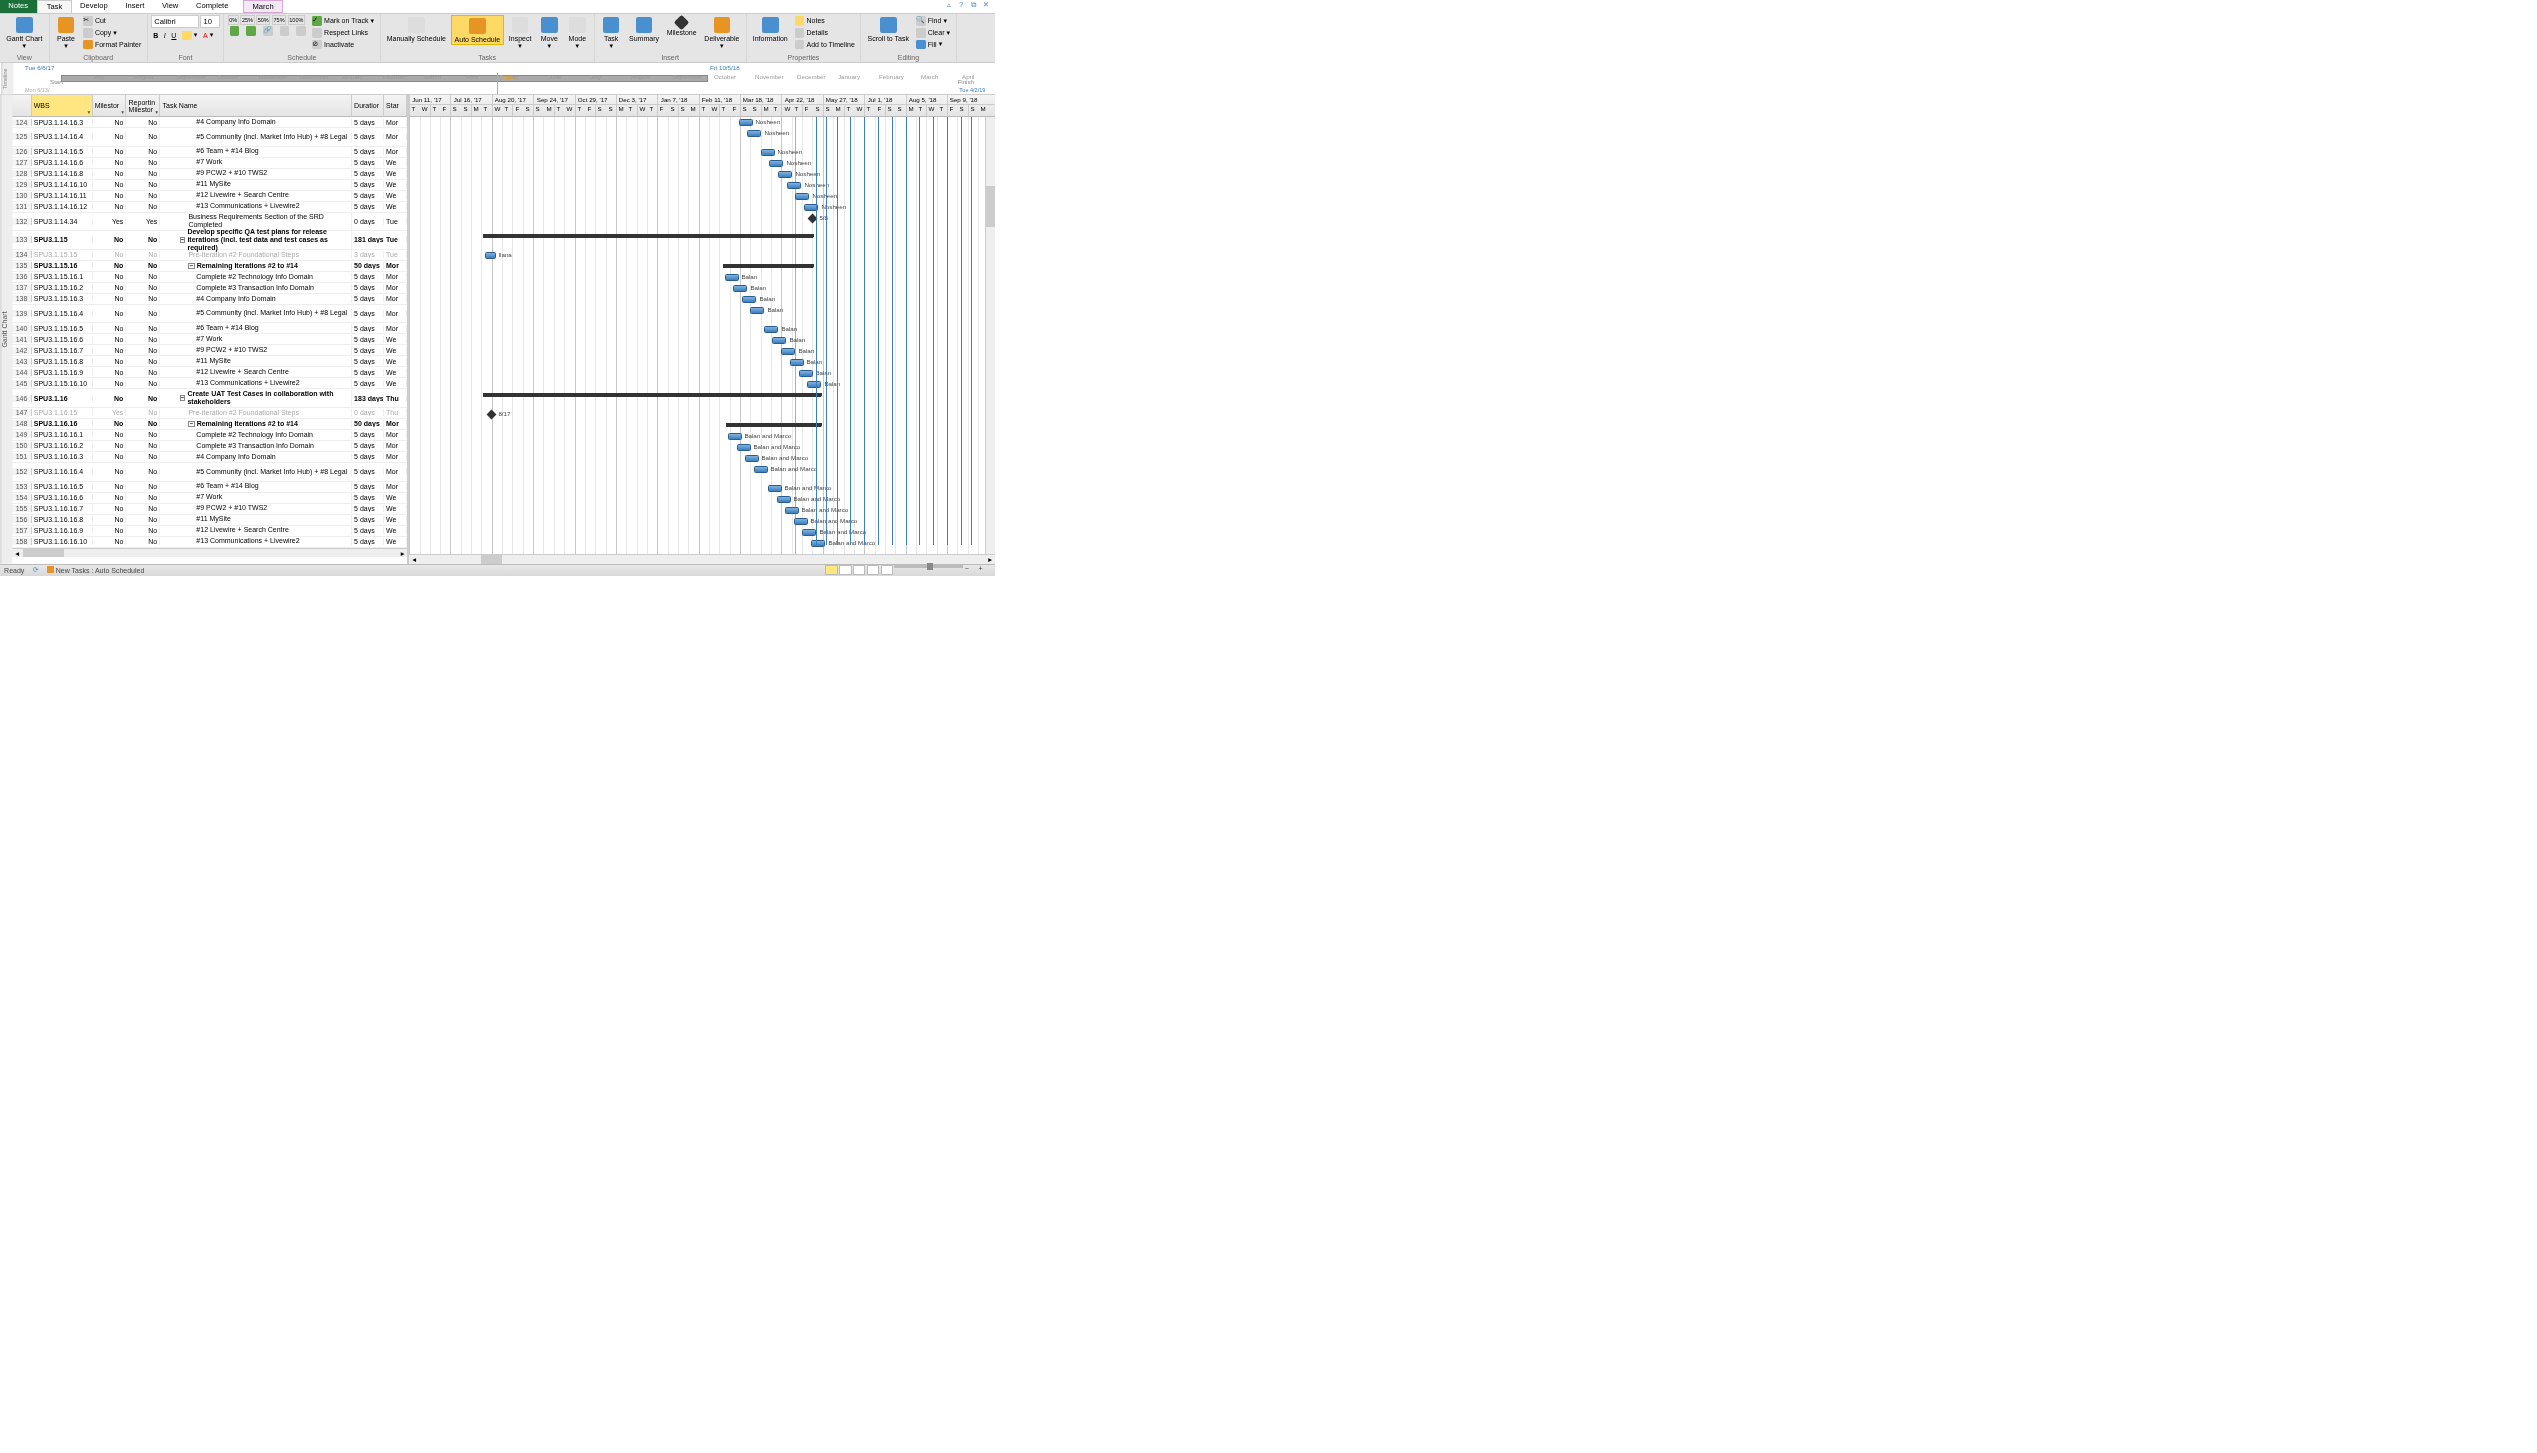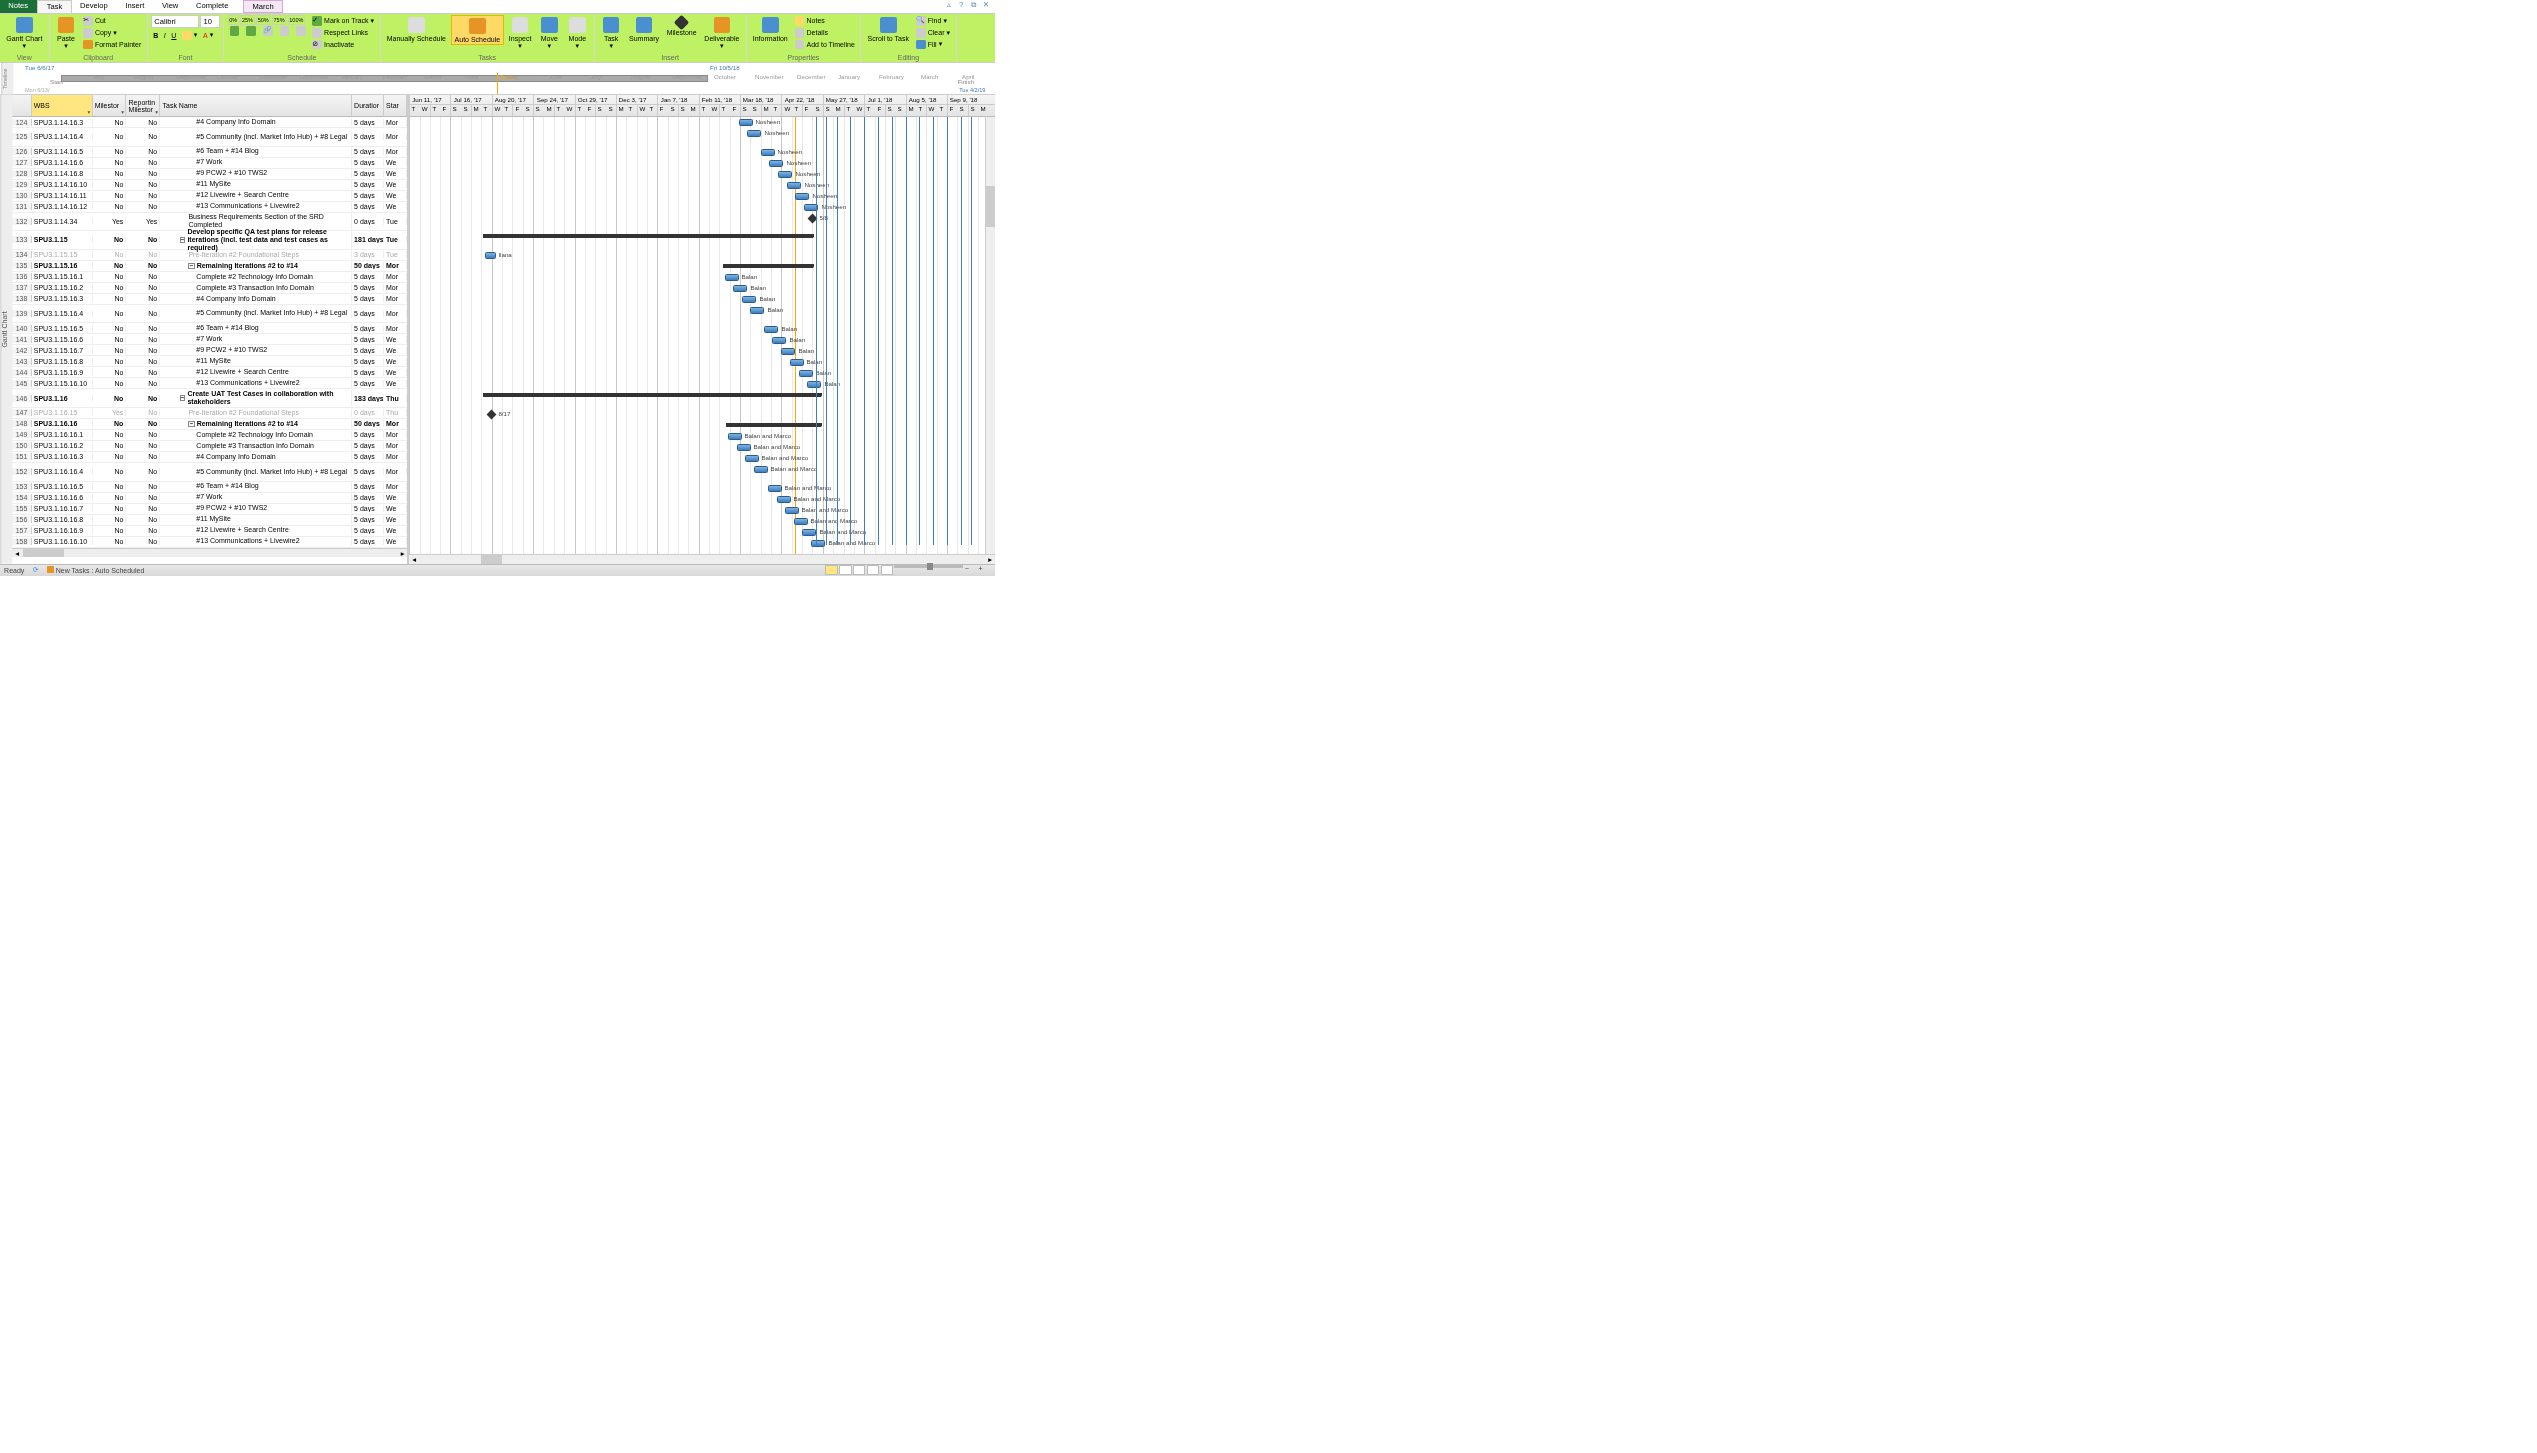--- a/index.html
+++ b/index.html
@@ -8,21 +8,21 @@
 
 .tabs { display: flex; background: #fff; border-bottom: 0.7px solid #ccc; height: 14px; align-items: stretch; }
 .tab { padding: 1.4px 8.3px; font-size: 7.6px; cursor: pointer; border-right: 0.7px solid transparent; }
 .tab.file { background: #1a7038; color: #fff; }
 .tab.active { background: #f6f6f6; border: 0.7px solid #ccc; border-bottom: none; }
 .tab.format { border: 0.7px solid #d6a6d6; background: #f5e8f5; margin-left: 5.5px; }
 .window-controls { margin-left: auto; display: flex; padding-right: 2.8px; }
 .window-controls span { width: 12.4px; text-align: center; color: #5a88b5; cursor: pointer; }
 
 
-.ribbon { display: flex; background: #bef264; border-bottom: 0.7px solid #ccc; height: 49px; font-size: 7px; }
+.ribbon { display: flex; background: #e5e5e5; border-bottom: 0.7px solid #ccc; height: 49px; font-size: 7px; }
 .ribbon-group { border-right: 0.7px solid #d6d6d6; padding: 1.4px 3.4px; display: flex; flex-direction: column; justify-content: space-between; }
 .ribbon-group-label { text-align: center; color: #666; font-size: 7px; }
 .ribbon-body { display: flex; gap: 2.1px; align-items: flex-start; flex: 1; }
 .big-btn { display: flex; flex-direction: column; align-items: center; justify-content: center; padding: 1.4px 2.8px; cursor: pointer; text-align: center; min-width: 26px; }
 .big-btn .ico { width: 16.6px; height: 16.6px; background: #ddd; border-radius: 2.1px; margin-bottom: 1.4px; }
 .small-row { display: flex; gap: 1.4px; align-items: center; }
 .small-btn { padding: 0.7px 2.1px; cursor: pointer; display: flex; align-items: center; gap: 2.1px; }
 .small-btn .ico { width: 9.7px; height: 9.7px; background: #ccc; border-radius: 1.4px; display:inline-block; }
 .font-sel { border: 0.7px solid #ccc; background: #fff; padding: 0.7px 2.1px; font-size: 7.6px; }
 .auto-sched { background: #ffd966 !important; border: 0.7px solid #e6b800; }

